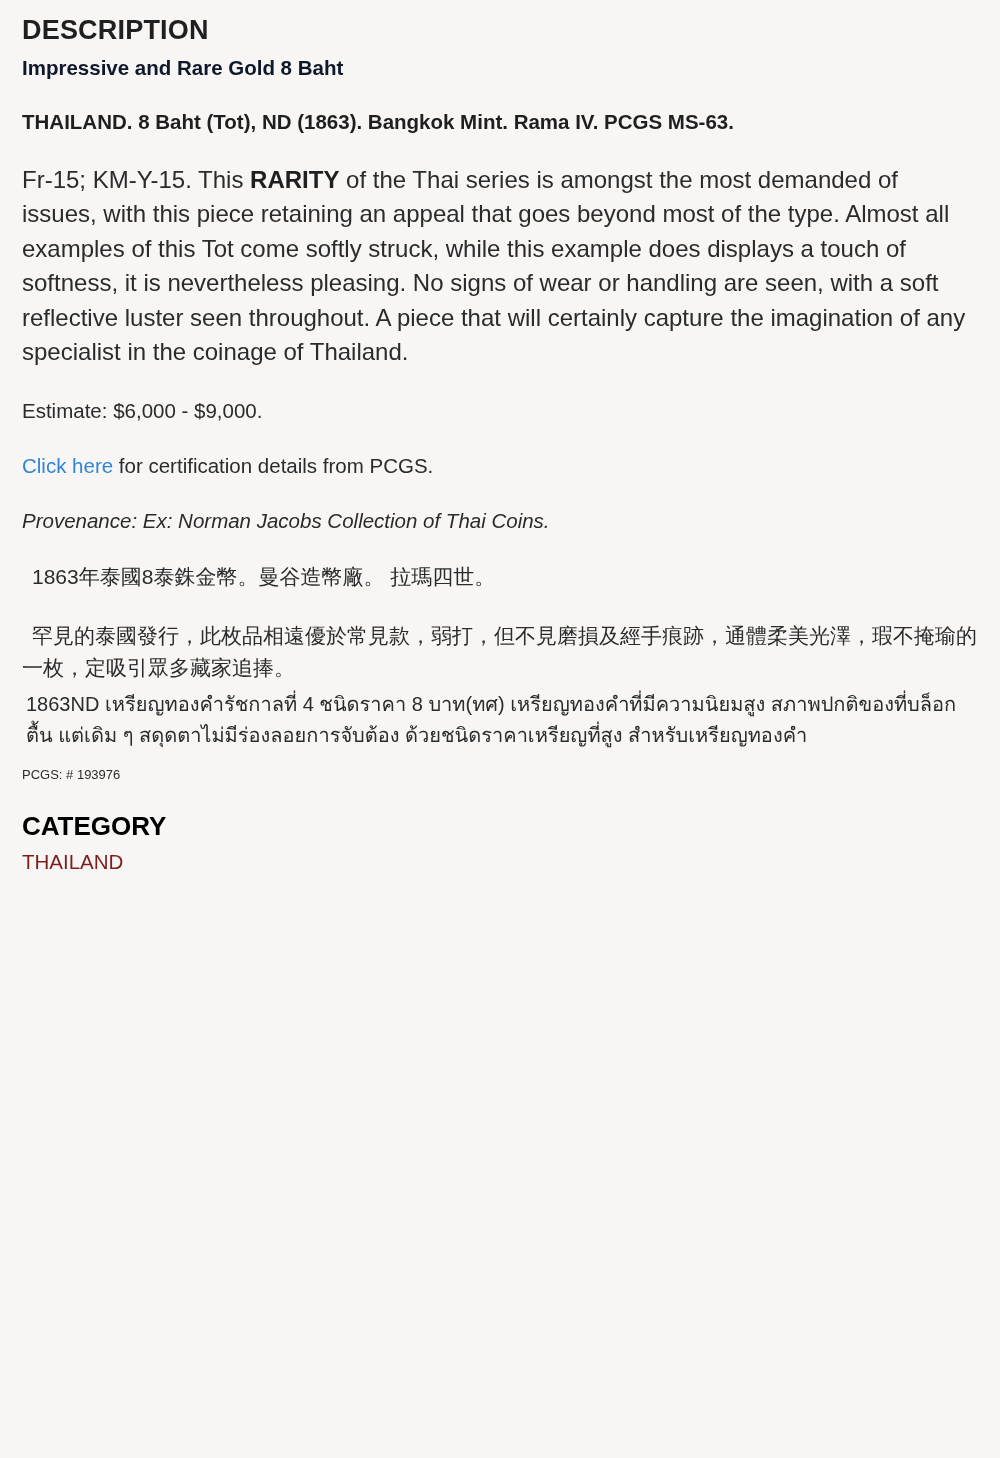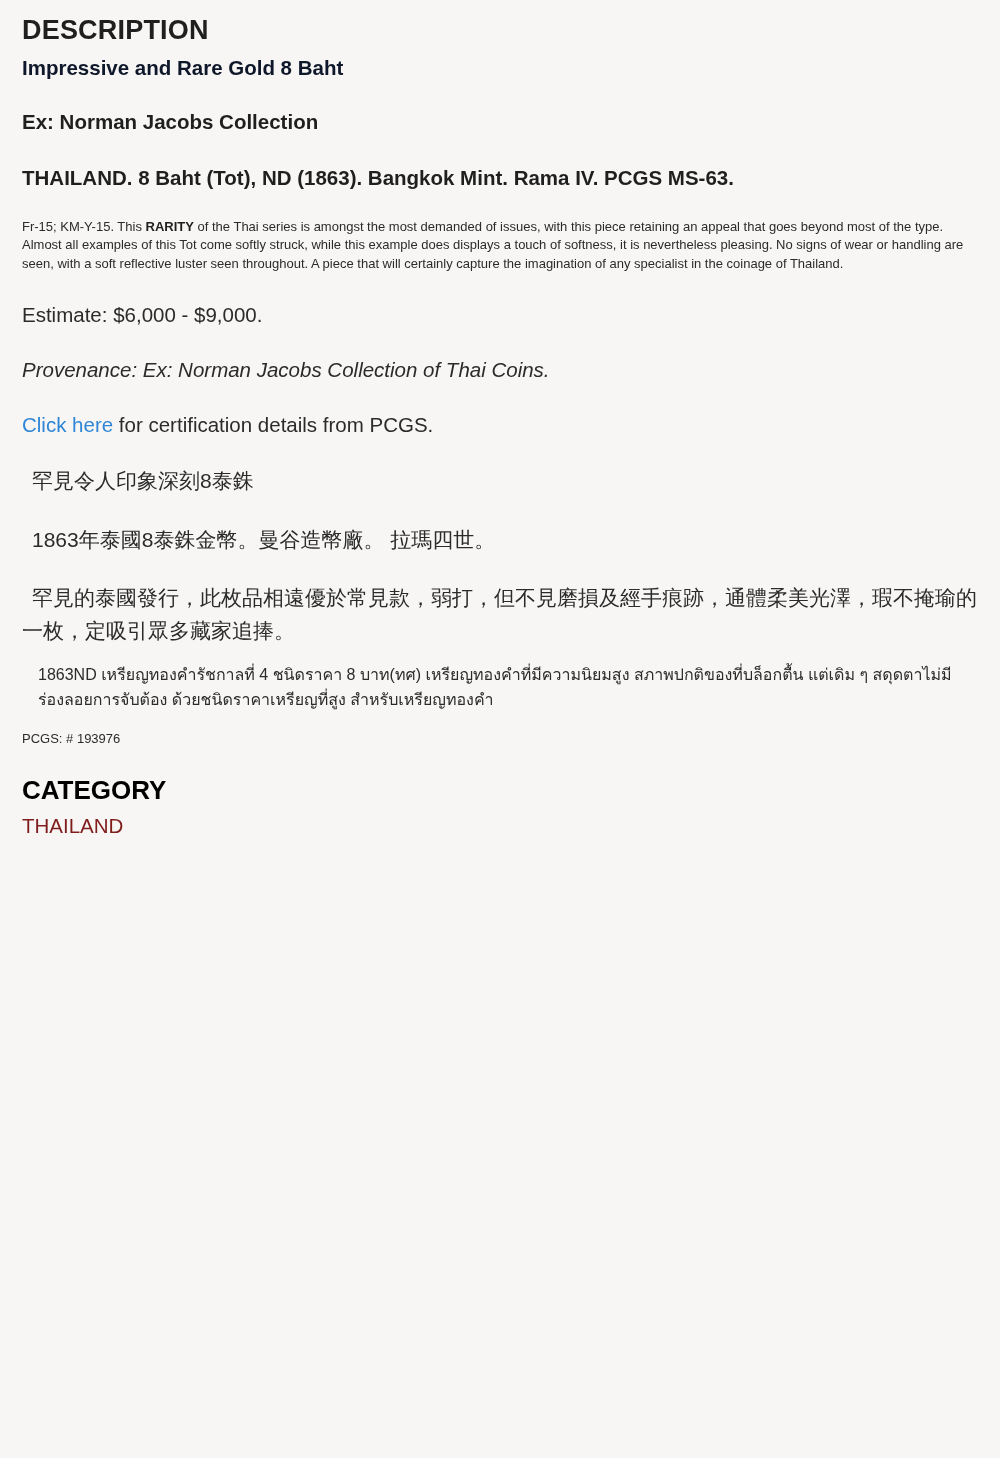--- a/index.html
+++ b/index.html
@@ -43,41 +43,41 @@
     color: #2b2b2b;
   }
   p.block.bold {
     font-weight: bold;
     color: #1f1f1f;
   }
   p.block.italic {
     font-style: italic;
   }
   .body-text {
-    font-size: 13px;
+    font-size: 24px;
     line-height: 1.44;
     margin: 26px 0 0 0;
     color: #2b2b2b;
   }
   .body-text b { font-weight: bold; color: #1f1f1f; }
   a.cert-link {
     color: #2f86d6;
     text-decoration: none;
   }
   .cjk {
     font-size: 21px;
     line-height: 1.55;
     margin: 26px 0 0 0;
     color: #2b2b2b;
   }
   .cjk.indent { text-indent: 10px; }
   .thai {
-    font-size: 16px;
+    font-size: 20px;
     line-height: 1.55;
-    margin: 16px;
+    margin: 4px;
     color: #2b2b2b;
   }
   .pcgs-line {
     font-size: 13px;
     line-height: 1.5;
     margin: 14px 0 0 0;
     color: #2b2b2b;
   }
   h2.category-heading {
     font-size: 26px;
@@ -95,33 +95,31 @@
 </style>
 </head>
 <body>
 
 <div class="page">
 
   <h2 class="section-heading">DESCRIPTION</h2>
 
   <p class="subtitle">Impressive and Rare Gold 8 Baht</p>
 
-  <p class="block bold">Ex: Norman Jacobs Collection</p>
 
   <p class="block bold">THAILAND. 8 Baht (Tot), ND (1863). Bangkok Mint. Rama IV. PCGS MS-63.</p>
 
   <p class="body-text"><span>Fr-15; KM-Y-15. This </span><b>RARITY</b><span> of the Thai series is amongst the most demanded of issues, with this piece retaining an appeal that goes beyond most of the type. Almost all examples of this Tot come softly struck, while this example does displays a touch of softness, it is nevertheless pleasing. No signs of wear or handling are seen, with a soft reflective luster seen throughout. A piece that will certainly capture the imagination of any specialist in the coinage of Thailand.</span></p>
 
   <p class="block">Estimate: $6,000 - $9,000.</p>
 
+  <p class="block"><a class="cert-link" href="#">Click here</a><span> for certification details from PCGS.</span></p>
+
   <p class="block italic">Provenance: Ex: Norman Jacobs Collection of Thai Coins.</p>
 
-  <p class="block"><a class="cert-link" href="#">Click here</a><span> for certification details from PCGS.</span></p>
-
-  <p class="cjk indent">罕見令人印象深刻8泰銖</p>
 
   <p class="cjk indent">1863年泰國8泰銖金幣。曼谷造幣廠。 拉瑪四世。</p>
 
   <p class="cjk indent">罕見的泰國發行，此枚品相遠優於常見款，弱打，但不見磨損及經手痕跡，通體柔美光澤，瑕不掩瑜的一枚，定吸引眾多藏家追捧。</p>
 
   <p class="thai">1863ND เหรียญทองคำรัชกาลที่ 4 ชนิดราคา 8 บาท(ทศ) เหรียญทองคำที่มีความนิยมสูง สภาพปกติของที่บล็อกตื้น แต่เดิม ๆ สดุดตาไม่มีร่องลอยการจับต้อง ด้วยชนิดราคาเหรียญที่สูง สำหรับเหรียญทองคำ</p>
 
   <p class="pcgs-line">PCGS: # 193976</p>
 
   <h2 class="category-heading">CATEGORY</h2>

